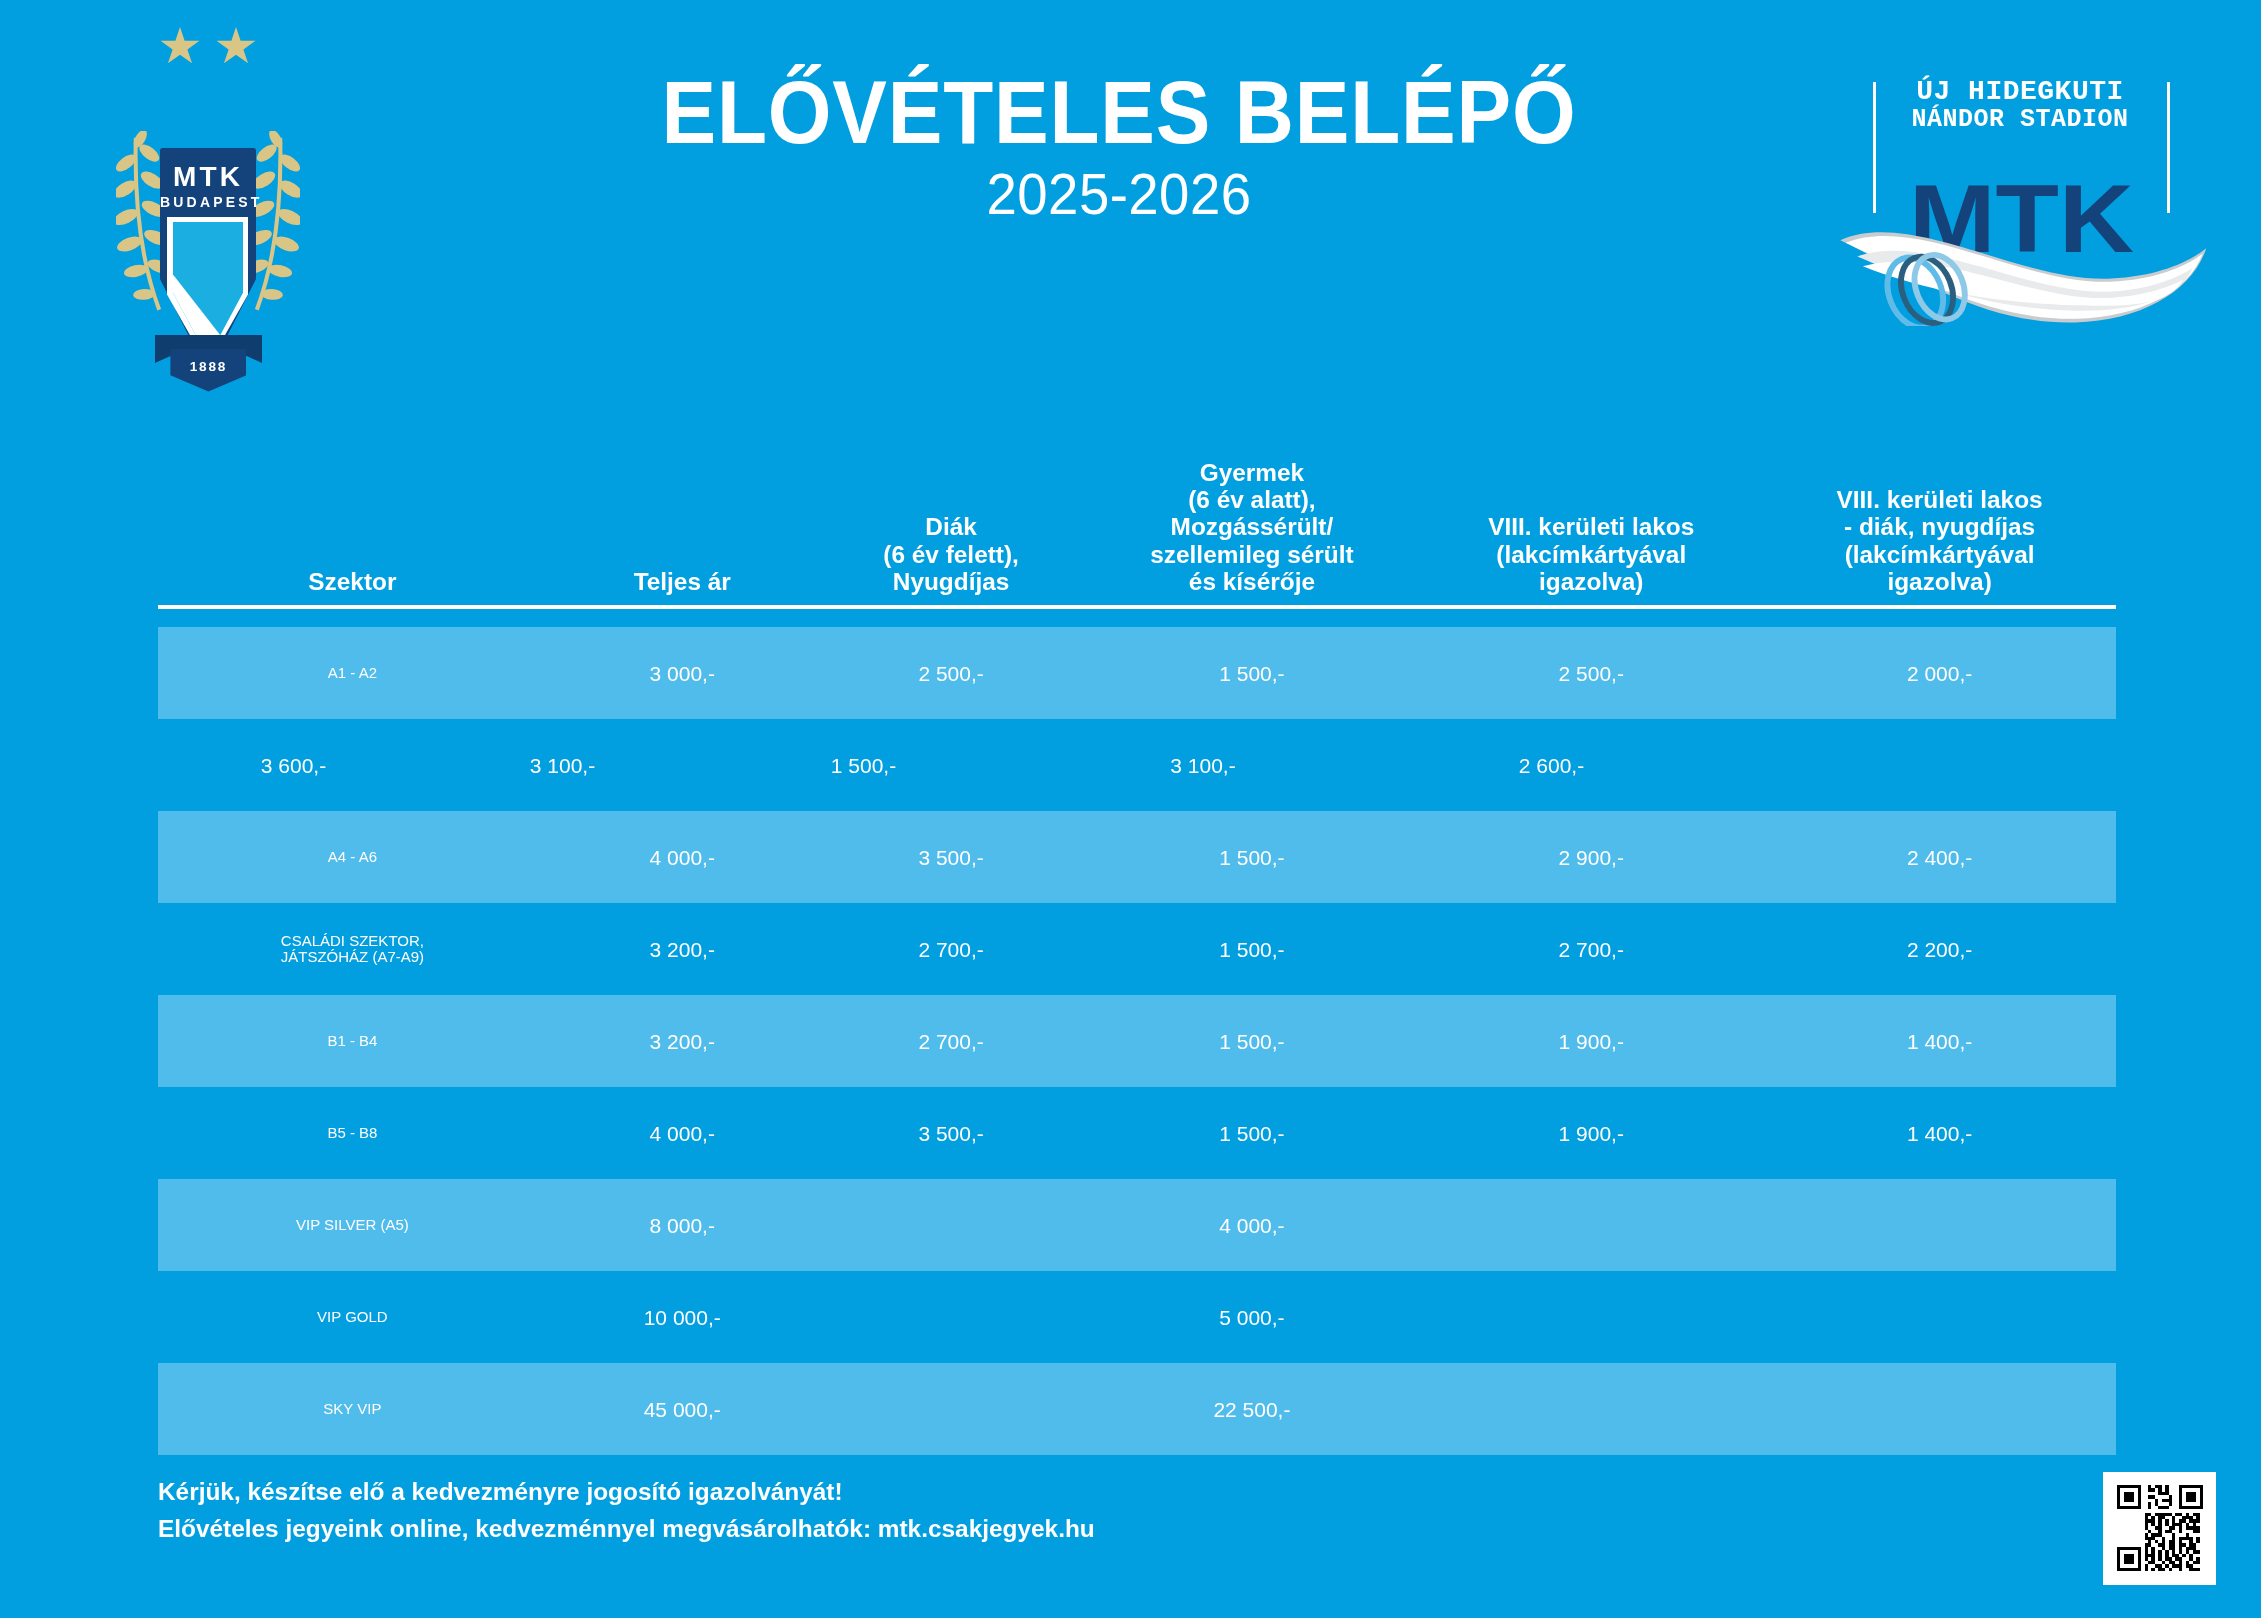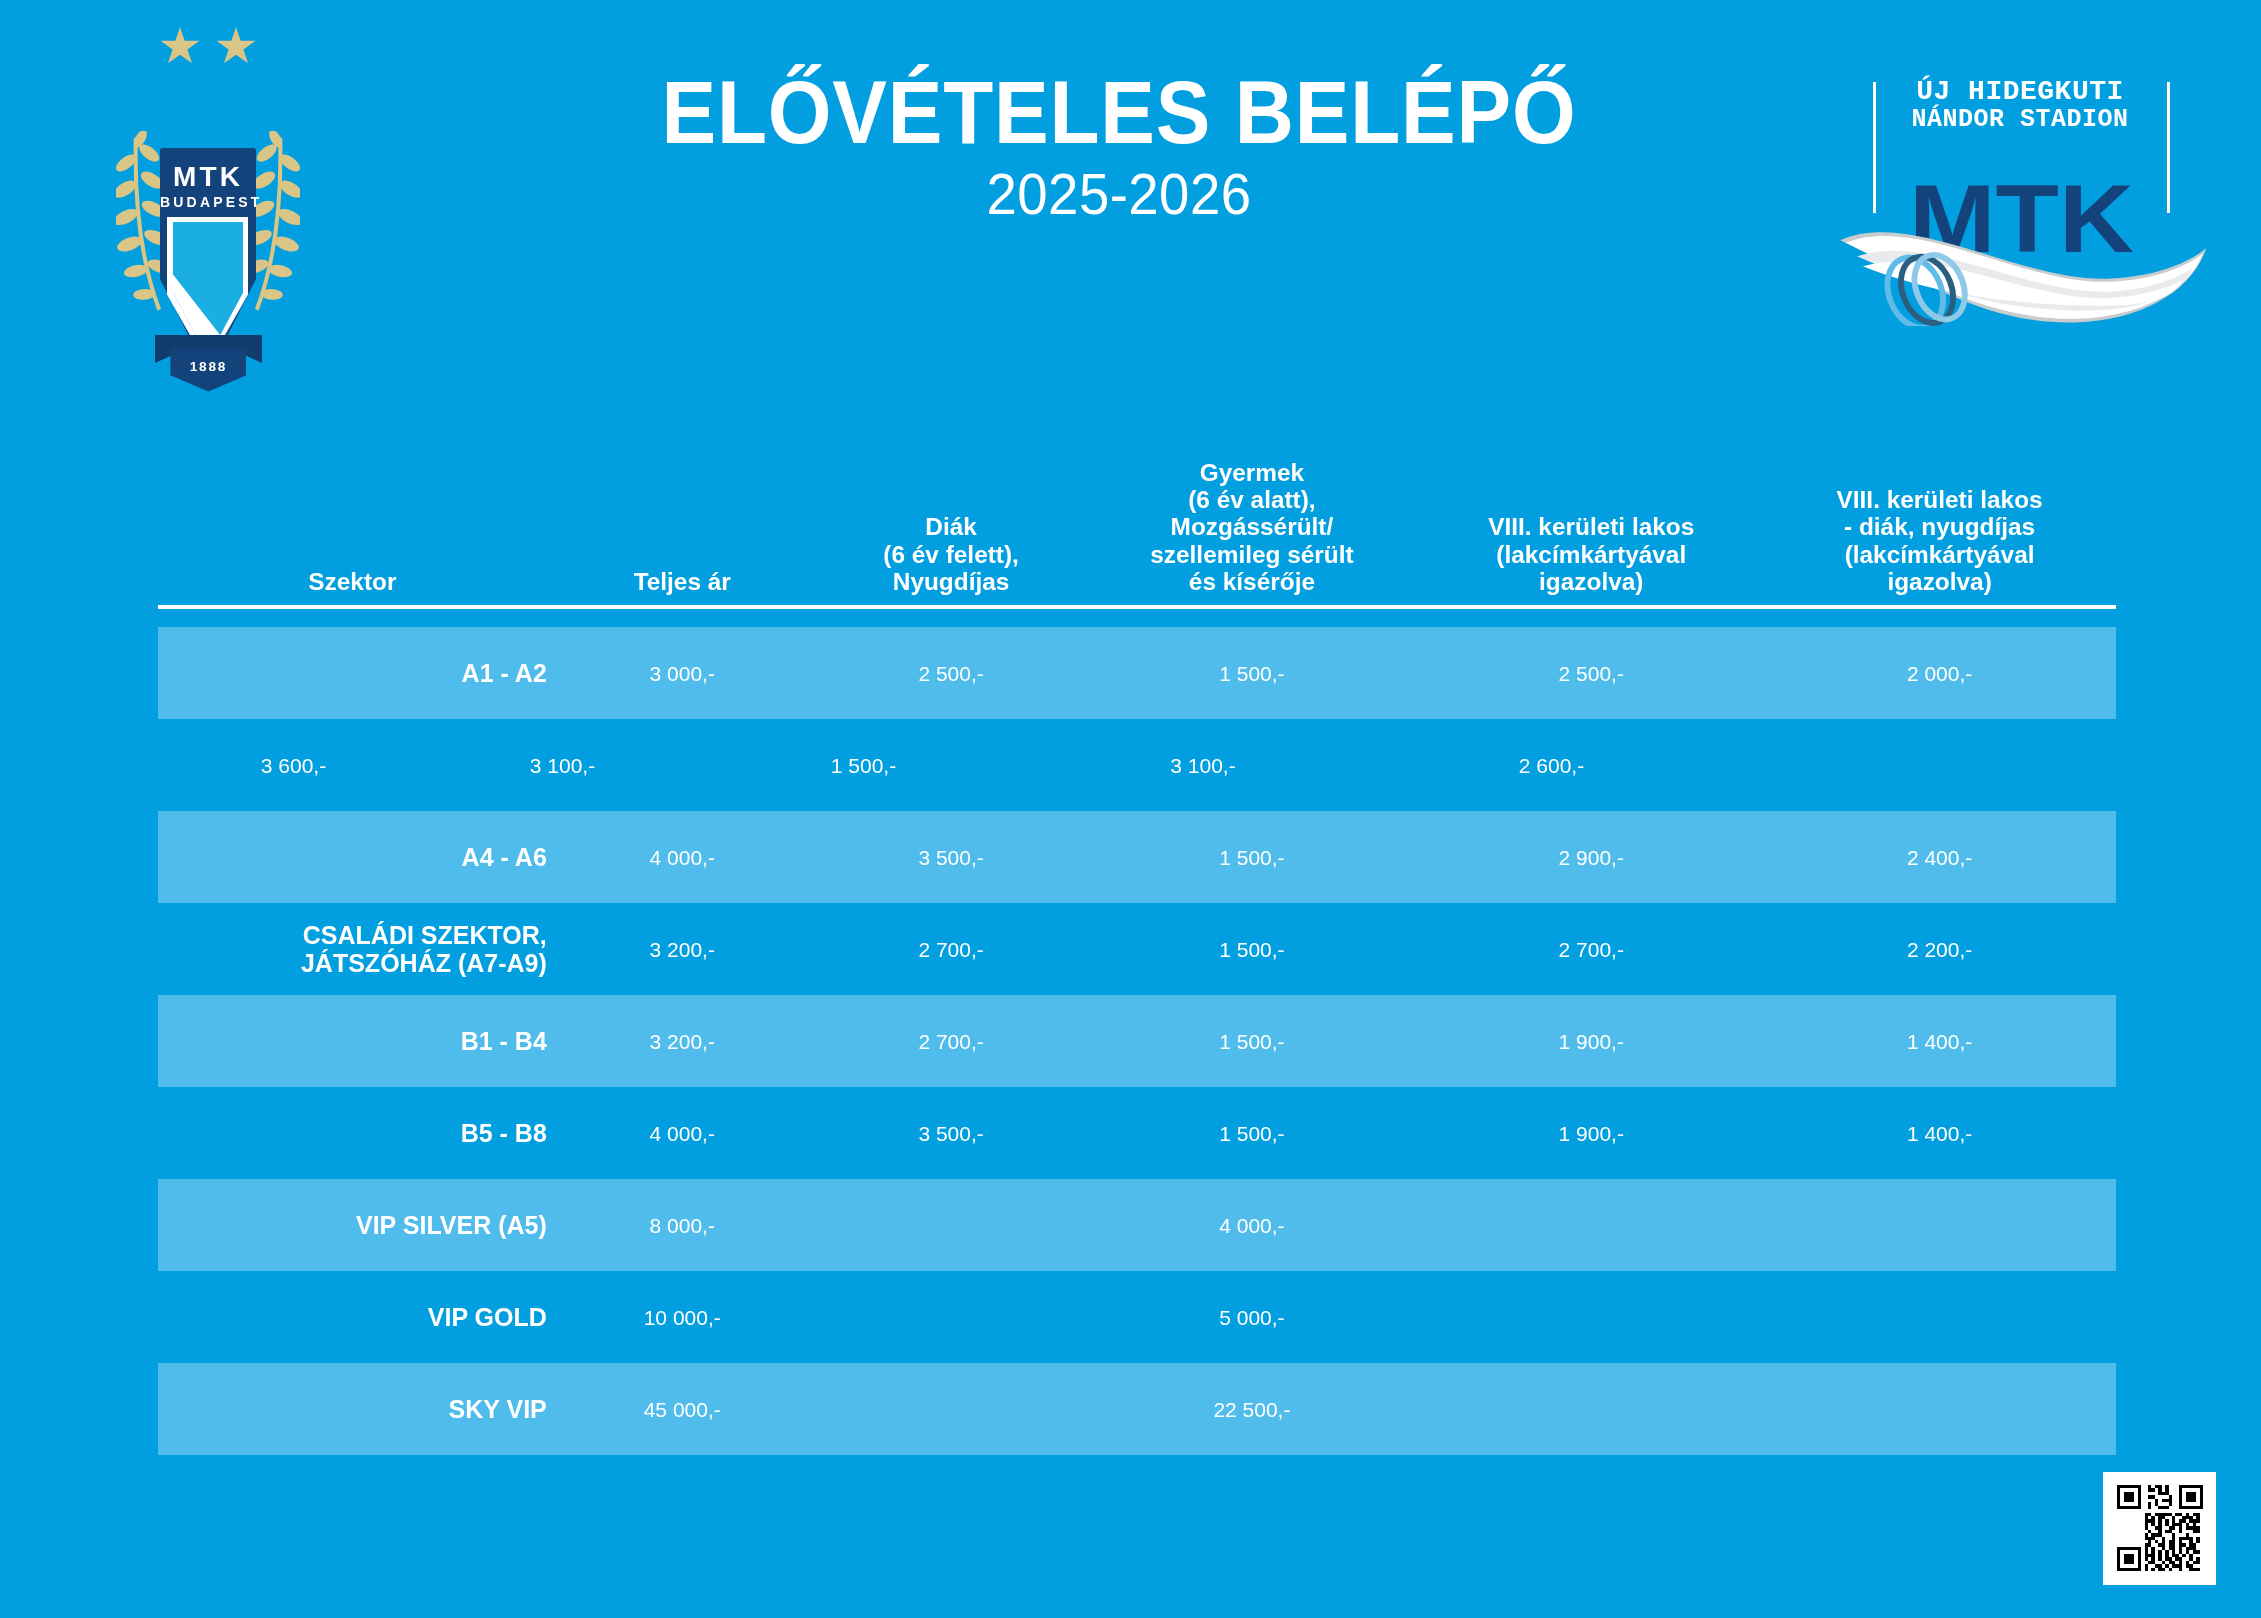--- a/index.html
+++ b/index.html
@@ -75,21 +75,21 @@
   .c1{width:271px;}
   .c2{width:267px;}
   .c3{width:335px;}
   .c4{width:344px;}
   .c5{width:353px;}
   .divider{height:4.1px;background:#fff;margin-top:6.3px;width:1958px;}
   .rows{margin-top:18px;}
   .row{display:flex;align-items:center;height:92px;}
   .row.alt{background:#4FBCEC;}
   .cell{color:#fff;text-align:center;line-height:1.12;}
-  .cell.sector{font-weight:bold;font-size:25px;text-align:right;}
+  .cell.sector{font-weight:normal;font-size:15px;}
   .cell.price{font-weight:normal;font-size:21px;}
 
   
   .footer{position:absolute;left:158px;top:1474px;width:1628px;}
   .foot-line{color:#fff;font-weight:bold;font-size:24.4px;line-height:1.5;}
   .qr{position:absolute;left:2103px;top:1472px;width:113px;height:113px;
       background:#fff;padding:0;box-sizing:border-box;}
   .qr svg{display:block;margin:12.7px auto;}
 </style>
 </head>
@@ -257,20 +257,24 @@
           <div class="cell sector c0">SKY VIP</div>
           <div class="cell price c1">45 000,-</div>
           <div class="cell price c2"></div>
           <div class="cell price c3">22 500,-</div>
           <div class="cell price c4"></div>
           <div class="cell price c5"></div>
         </div>
       </div>
   </div>
 
+  <div class="footer">
+    <div class="foot-line">Kérjük, készítse elő a kedvezményre jogosító igazolványát!</div>
+    <div class="foot-line">Elővételes jegyeink online, kedvezménnyel megvásárolhatók: mtk.csakjegyek.hu</div>
+  </div>
 
   <div class="qr">
     <svg width="86" height="86" viewBox="0 0 25 25" shape-rendering="crispEdges">
       <rect width="25" height="25" fill="#fff"></rect>
       <g fill="#000">
         <rect x="0" y="0" width="7" height="1"></rect>
           <rect x="0" y="6" width="7" height="1"></rect>
         <rect x="0" y="0" width="1" height="7"></rect>
           <rect x="6" y="0" width="1" height="7"></rect>
         <rect x="2" y="2" width="3" height="3"></rect>

